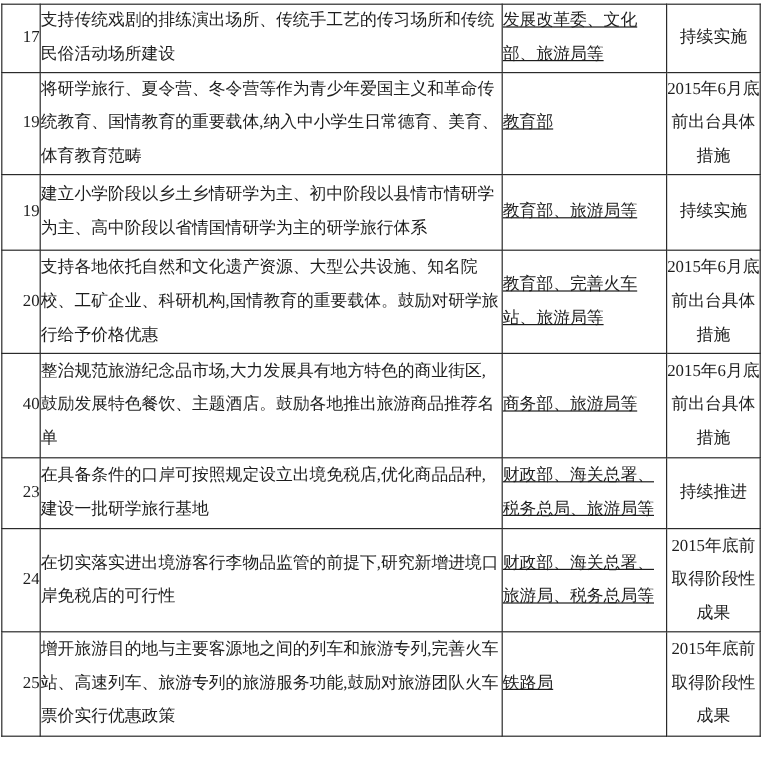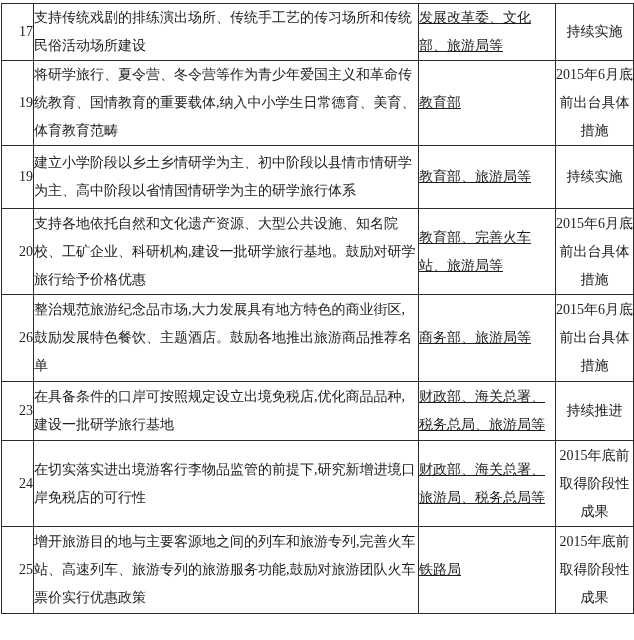--- a/index.html
+++ b/index.html
@@ -76,26 +76,26 @@
         <td class="time">2015年6月底前出台具体措施</td>
       </tr>
       <tr class="r2">
         <td class="num">19</td>
         <td class="task">建立小学阶段以乡土乡情研学为主、初中阶段以县情市情研学为主、高中阶段以省情国情研学为主的研学旅行体系</td>
         <td class="dept">教育部、旅游局等</td>
         <td class="time">持续实施</td>
       </tr>
       <tr class="r3">
         <td class="num">20</td>
-        <td class="task">支持各地依托自然和文化遗产资源、大型公共设施、知名院校、工矿企业、科研机构,建设一批研学旅行基地。鼓励对研学旅行给予价格优惠</td>
+        <td class="task">支持各地依托自然和文化遗产资源、大型公共设施、知名院校、工矿企业、科研机构,国情教育的重要载体。鼓励对研学旅行给予价格优惠</td>
         <td class="dept">教育部、完善火车站、旅游局等</td>
         <td class="time">2015年6月底前出台具体措施</td>
       </tr>
       <tr class="r5">
-        <td class="num">26</td>
+        <td class="num">40</td>
         <td class="task">整治规范旅游纪念品市场,大力发展具有地方特色的商业街区,鼓励发展特色餐饮、主题酒店。鼓励各地推出旅游商品推荐名单</td>
         <td class="dept">商务部、旅游局等</td>
         <td class="time">2015年6月底前出台具体措施</td>
       </tr>
       <tr class="r6">
         <td class="num">23</td>
         <td class="task">在具备条件的口岸可按照规定设立出境免税店,优化商品品种,建设一批研学旅行基地</td>
         <td class="dept">财政部、海关总署、税务总局、旅游局等</td>
         <td class="time">持续推进</td>
       </tr>

